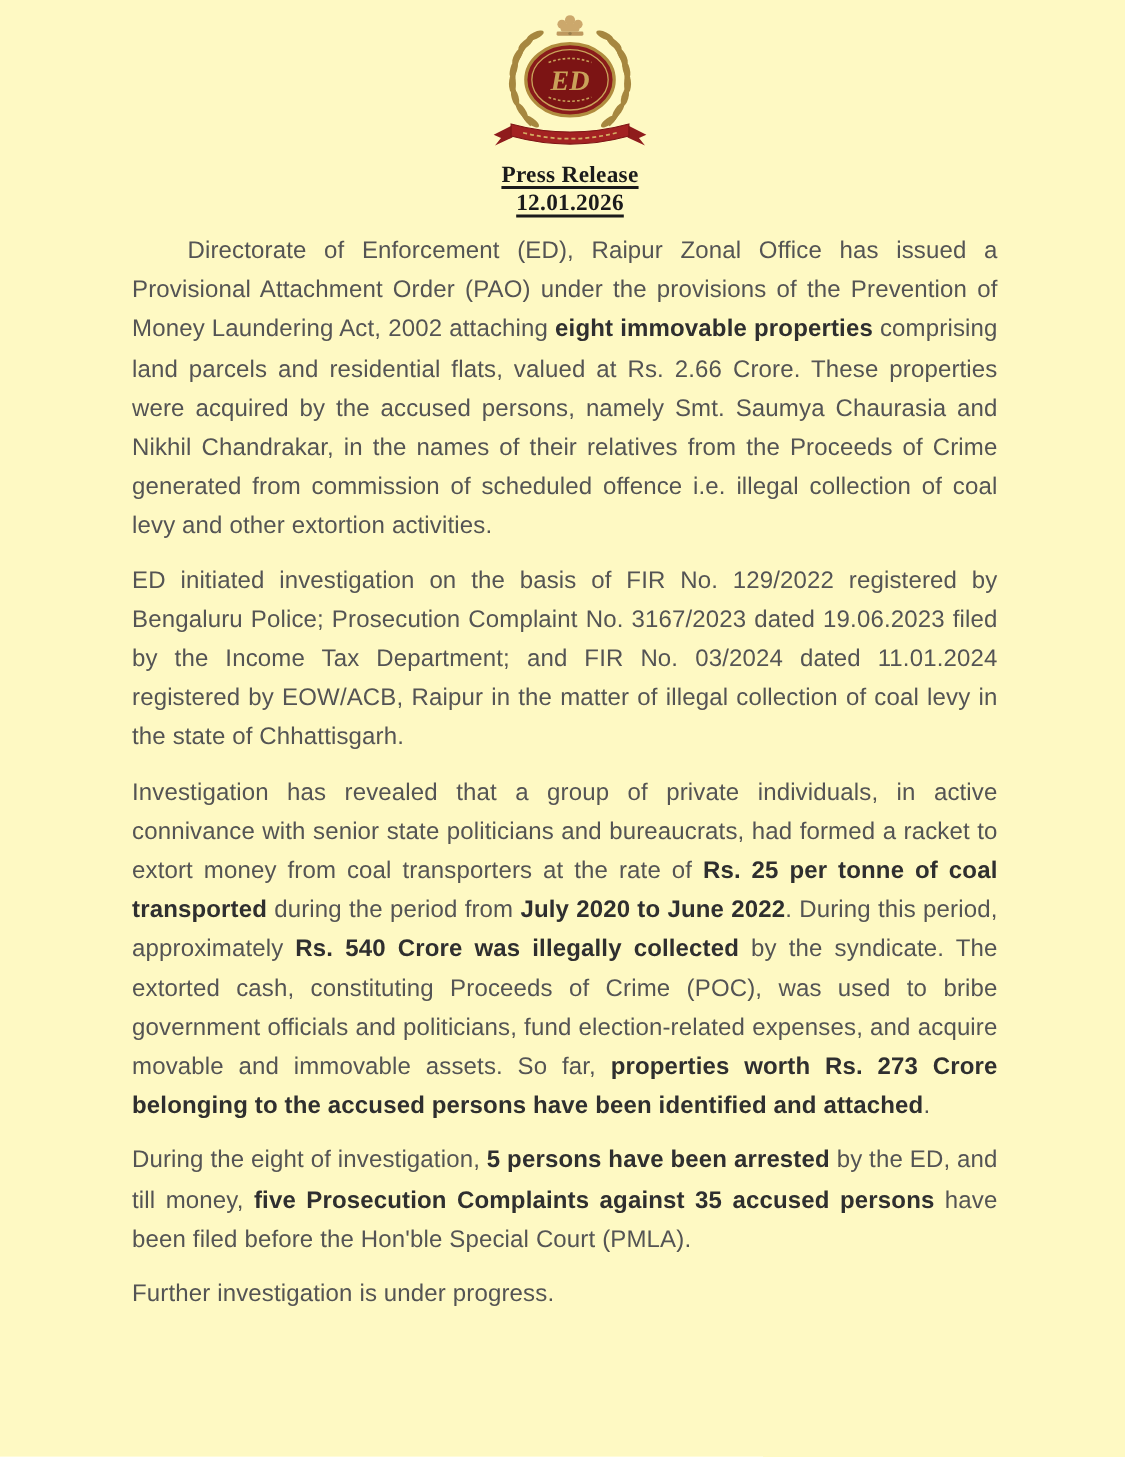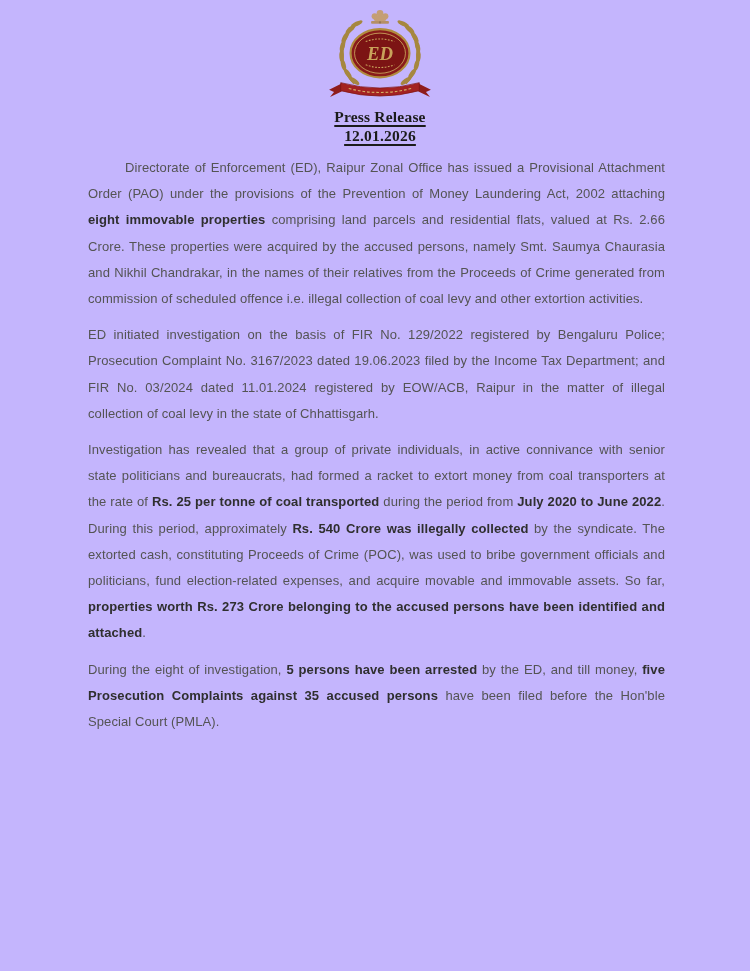--- a/index.html
+++ b/index.html
@@ -5,21 +5,21 @@
   html, body { margin: 0; padding: 0; }
   body {
     width: 750px; height: 971px;
     background: #ffffff;
     font-family: "Liberation Sans", sans-serif;
     position: relative;
     overflow: hidden;
   }
   .page {
     position: absolute; inset: 0;
-    background: #c4b5fd;
+    background: #fef9c3;
   }
   .emblem-wrap {
     position: absolute;
     top: 5px; left: 0; right: 0;
     display: flex; justify-content: center;
   }
   .emblem-wrap svg { transform: translateX(5px); }
   .heading-block {
     position: absolute;
     top: 107px; left: 0; right: 0;
@@ -35,21 +35,21 @@
     text-decoration-thickness: 1.6px;
     text-underline-offset: 2.5px;
     letter-spacing: 0.2px;
     transform: translateX(5px);
   }
   .doc-body {
     position: absolute;
     top: 155px; left: 88px;
     width: 577px;
     text-align: justify;
-    font-size: 13px;
+    font-size: 16px;
     line-height: 26.2px;
     color: #545454;
     letter-spacing: 0.1px;
   }
   .doc-body p { margin: 0 0 10px 0; }
   .doc-body p.indent { text-indent: 37px; }
   .doc-body b { font-weight: bold; color: #2f2f2f; }
 </style>
 </head>
 <body>
@@ -112,15 +112,16 @@
   <div class="heading-block">
     <div class="heading-line">Press Release</div>
     <div class="heading-line">12.01.2026</div>
   </div>
 
   <div class="doc-body">
       <p class="indent"><span>Directorate of Enforcement (ED), Raipur Zonal Office has issued a Provisional Attachment Order (PAO) under the provisions of the Prevention of Money Laundering Act, 2002 attaching </span><b>eight immovable properties</b><span> comprising land parcels and residential flats, valued at Rs. 2.66 Crore. These properties were acquired by the accused persons, namely Smt. Saumya Chaurasia and Nikhil Chandrakar, in the names of their relatives from the Proceeds of Crime generated from commission of scheduled offence i.e. illegal collection of coal levy and other extortion activities.</span></p>
       <p><span>ED initiated investigation on the basis of FIR No. 129/2022 registered by Bengaluru Police; Prosecution Complaint No. 3167/2023 dated 19.06.2023 filed by the Income Tax Department; and FIR No. 03/2024 dated 11.01.2024 registered by EOW/ACB, Raipur in the matter of illegal collection of coal levy in the state of Chhattisgarh.</span></p>
       <p><span>Investigation has revealed that a group of private individuals, in active connivance with senior state politicians and bureaucrats, had formed a racket to extort money from coal transporters at the rate of </span><b>Rs. 25 per tonne of coal transported</b><span> during the period from </span><b>July 2020 to June 2022</b><span>. During this period, approximately </span><b>Rs. 540 Crore was illegally collected</b><span> by the syndicate. The extorted cash, constituting Proceeds of Crime (POC), was used to bribe government officials and politicians, fund election-related expenses, and acquire movable and immovable assets. So far, </span><b>properties worth Rs. 273 Crore belonging to the accused persons have been identified and attached</b><span>.</span></p>
       <p><span>During the eight of investigation, </span><b>5 persons have been arrested</b><span> by the ED, and till money, </span><b>five Prosecution Complaints against 35 accused persons</b><span> have been filed before the Hon'ble Special Court (PMLA).</span></p>
+      <p><span>Further investigation is under progress.</span></p>
     </div>
 
 </div>
 
 </body></html>

